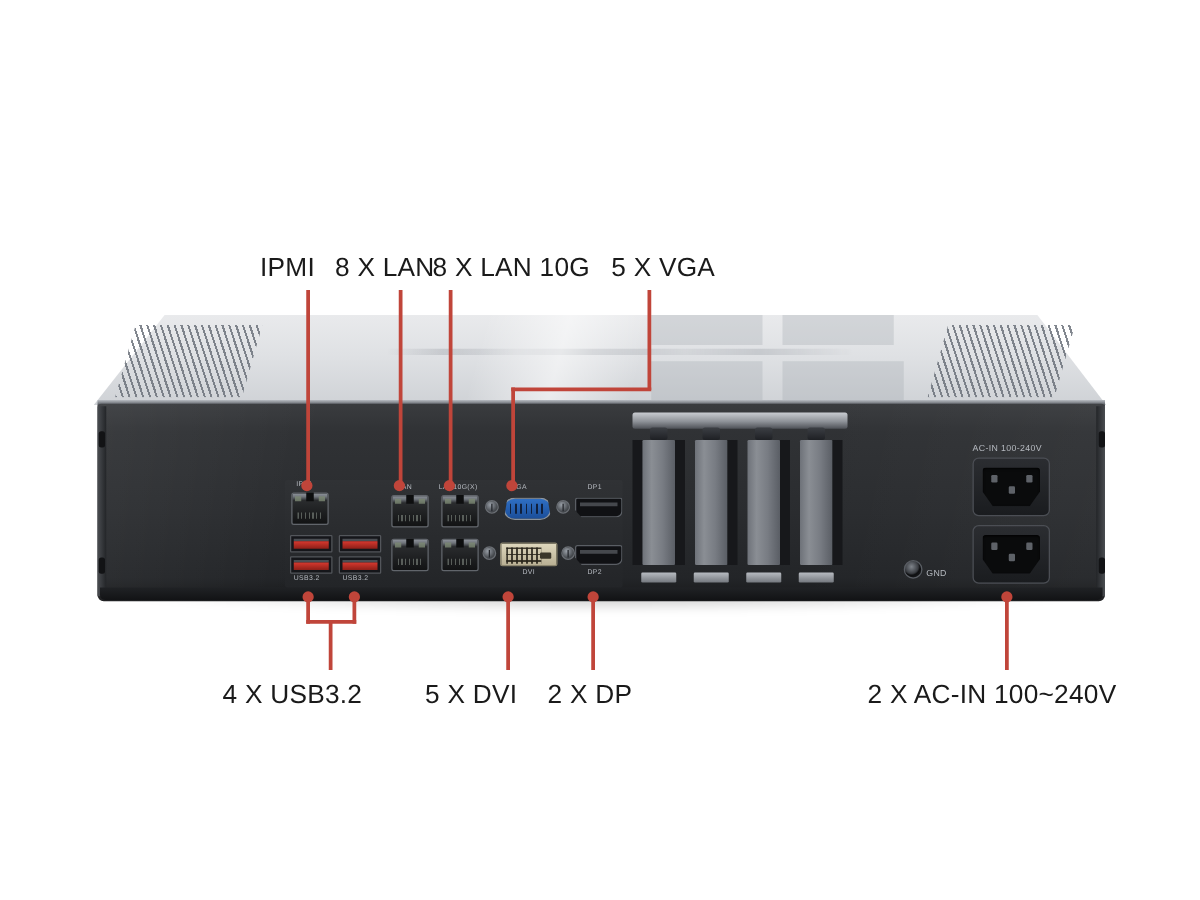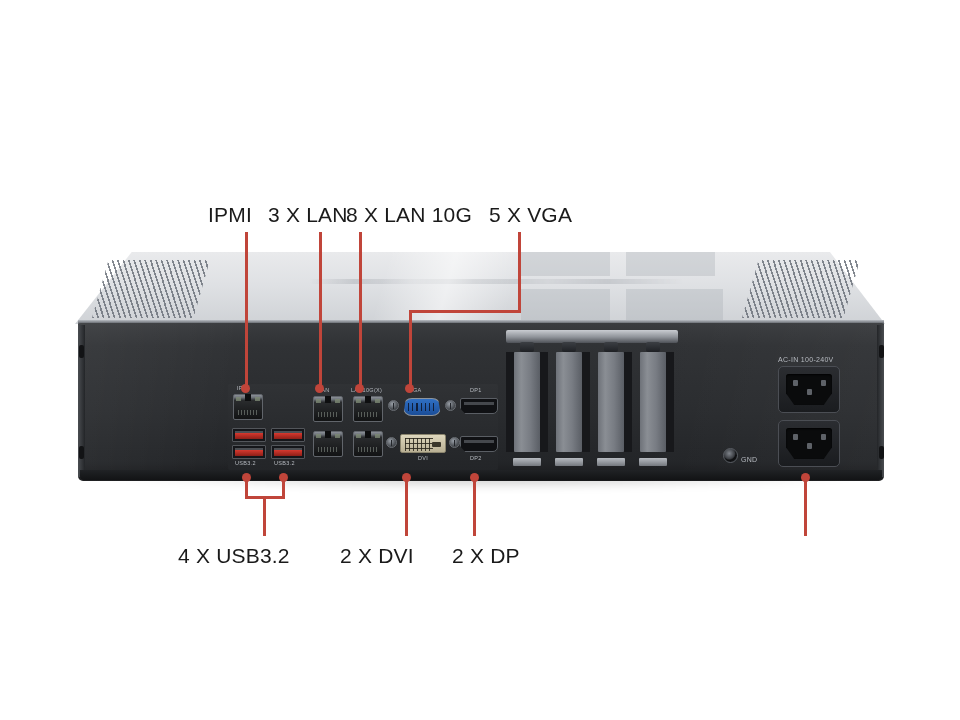--- a/index.html
+++ b/index.html
@@ -578,41 +578,42 @@
       <div class="iec" style="left:6px; top:64px;">
         <span class="cavity"></span>
         <span class="pin" style="left:14px; top:13px;"></span>
         <span class="pin" style="left:42px; top:13px;"></span>
         <span class="pin gnd" style="left:28px; top:22px;"></span>
       </div>
     </div>
   </div>
 
   <div class="callout" style="left:208px; top:204px;">IPMI</div>
-  <div class="callout" style="left:268px; top:204px;">3 X LAN</div>
+  <div class="callout" style="left:268px; top:204px;">8 X LAN</div>
   <div class="callout" style="left:346px; top:204px;">8 X LAN 10G</div>
   <div class="callout" style="left:489px; top:204px;">5 X VGA</div>
 
   <div class="leader v" style="left:245px; top:232px; height:156px;"></div>
   <div class="dot" style="left:241px; top:384px;"></div>
 
   <div class="leader v" style="left:319px; top:232px; height:156px;"></div>
   <div class="dot" style="left:315px; top:384px;"></div>
 
   <div class="leader v" style="left:359px; top:232px; height:156px;"></div>
   <div class="dot" style="left:355px; top:384px;"></div>
 
   <div class="leader v" style="left:518px; top:232px; height:80px;"></div>
   <div class="leader h" style="left:409px; top:310px; width:112px;"></div>
   <div class="leader v" style="left:409px; top:310px; height:78px;"></div>
   <div class="dot" style="left:405px; top:384px;"></div>
 
   <div class="callout bottom" style="left:178px; top:545px;text-align:right;">4 X USB3.2</div>
-  <div class="callout bottom" style="left:340px; top:545px;">2 X DVI</div>
-  <div class="callout bottom" style="left:452px; top:545px;">2 X DP</div>
+  <div class="callout bottom" style="left:340px; top:545px;">5 X DVI</div>
+  <div class="callout bottom" style="left:438px; top:545px;">2 X DP</div>
+  <div class="callout bottom" style="left:694px; top:545px;">2 X AC-IN 100~240V</div>
 
   <div class="dot" style="left:242px; top:473px;"></div>
   <div class="dot" style="left:279px; top:473px;"></div>
   <div class="leader v" style="left:245px; top:477px; height:22px;"></div>
   <div class="leader v" style="left:282px; top:477px; height:22px;"></div>
   <div class="leader h" style="left:245px; top:496px; width:40px;"></div>
   <div class="leader v" style="left:263px; top:496px; height:40px;"></div>
 
   <div class="dot" style="left:402px; top:473px;"></div>
   <div class="leader v" style="left:405px; top:477px; height:59px;"></div>

